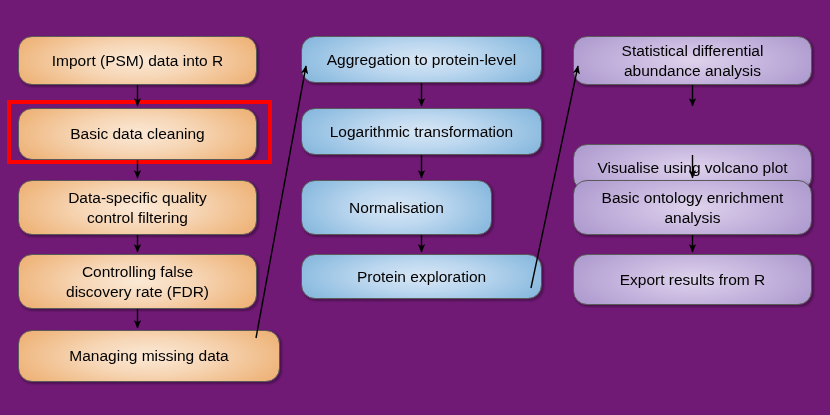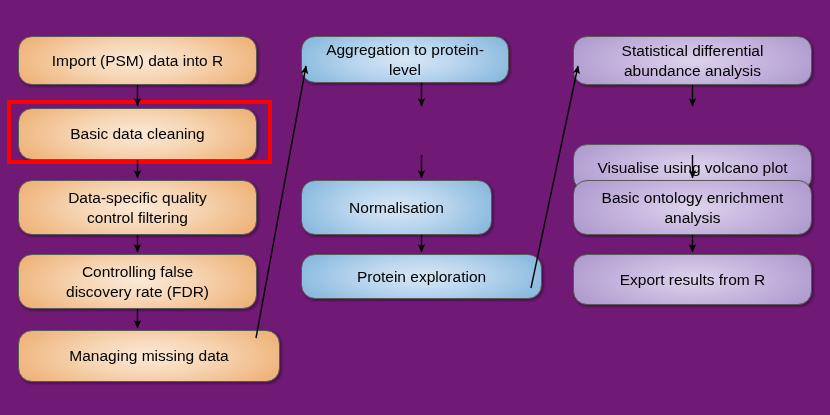--- a/index.html
+++ b/index.html
@@ -84,24 +84,27 @@
 
   <div class="flow-box col-orange" style="left:18px; top:254px; width:239px; height:55px;">
     <span class="box-label">Controlling false
 discovery rate (FDR)</span>
   </div>
 
   <div class="flow-box col-orange" style="left:18px; top:330px; width:262px; height:52px;">
     <span class="box-label">Managing missing data</span>
   </div>
 
-  <div class="flow-box col-blue" style="left:301px; top:36px; width:208px; height:47px;">
+  <div class="flow-box col-blue" style="left:301px; top:36px; width:241px; height:47px;">
     <span class="box-label">Aggregation to protein-level</span>
   </div>
 
+  <div class="flow-box col-blue" style="left:301px; top:108px; width:241px; height:47px;">
+    <span class="box-label">Logarithmic transformation</span>
+  </div>
 
   <div class="flow-box col-blue" style="left:301px; top:180px; width:191px; height:55px;">
     <span class="box-label">Normalisation</span>
   </div>
 
   <div class="flow-box col-blue" style="left:301px; top:254px; width:241px; height:45px;">
     <span class="box-label">Protein exploration</span>
   </div>
 
   <div class="flow-box col-purple" style="left:573px; top:36px; width:239px; height:49px;justify-content:center;">

